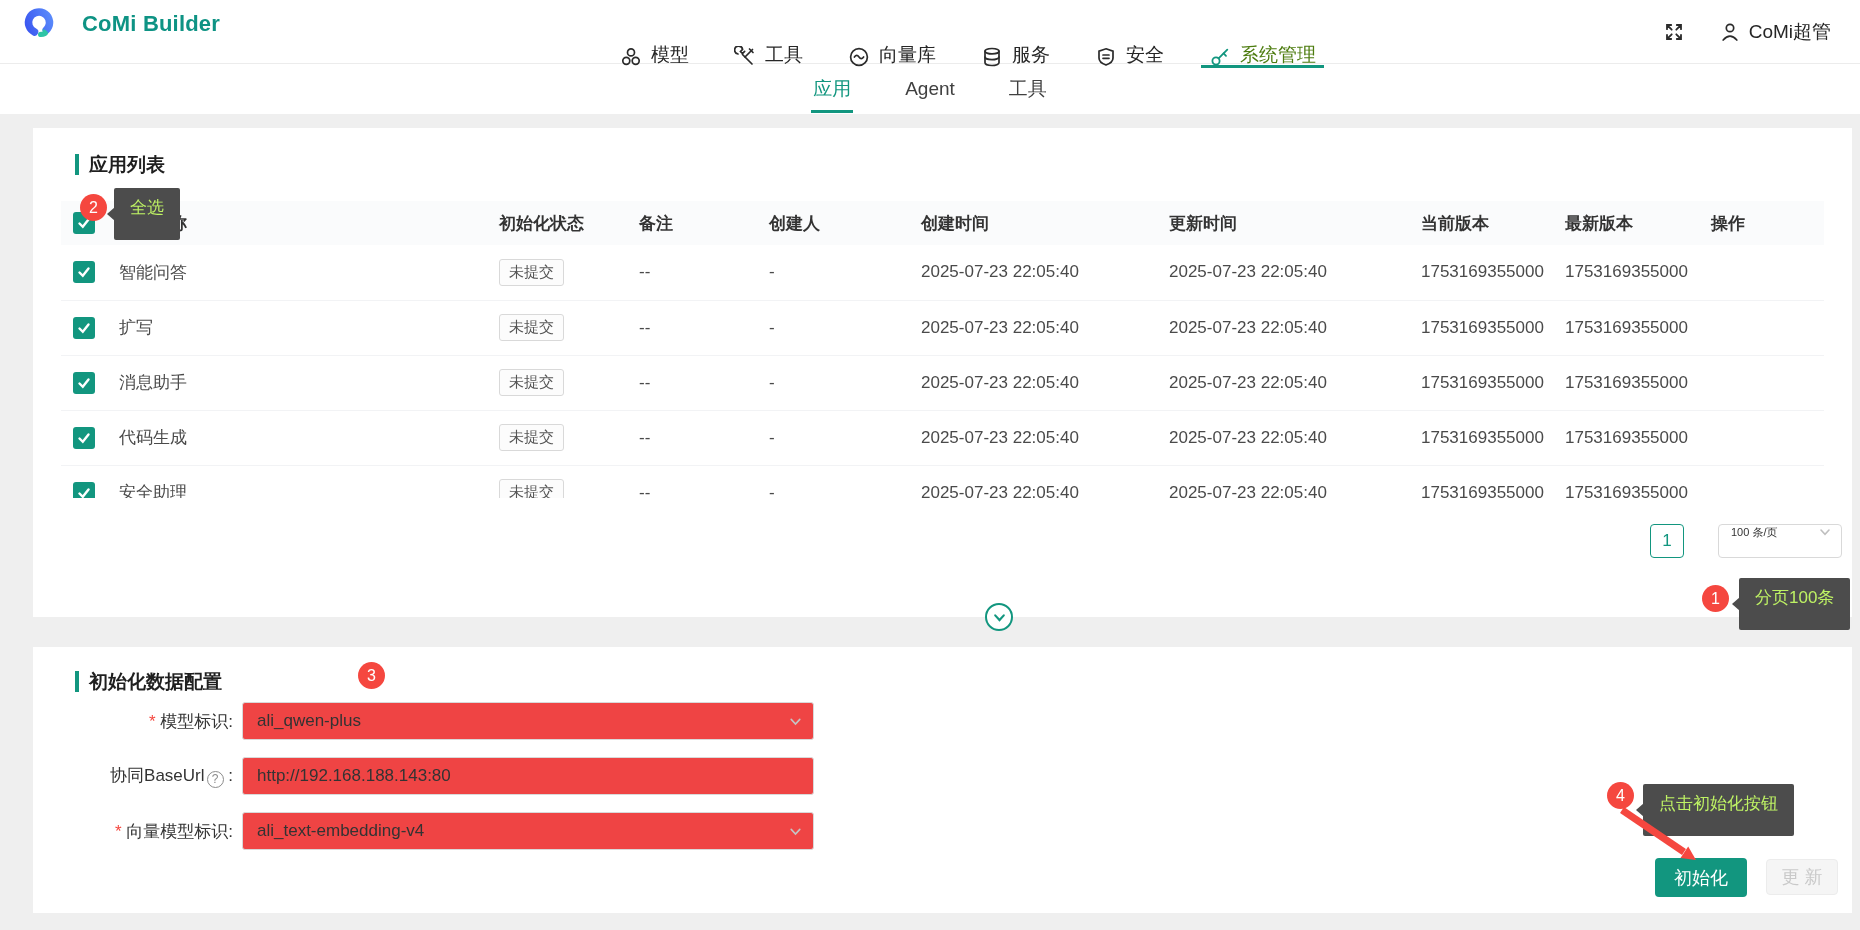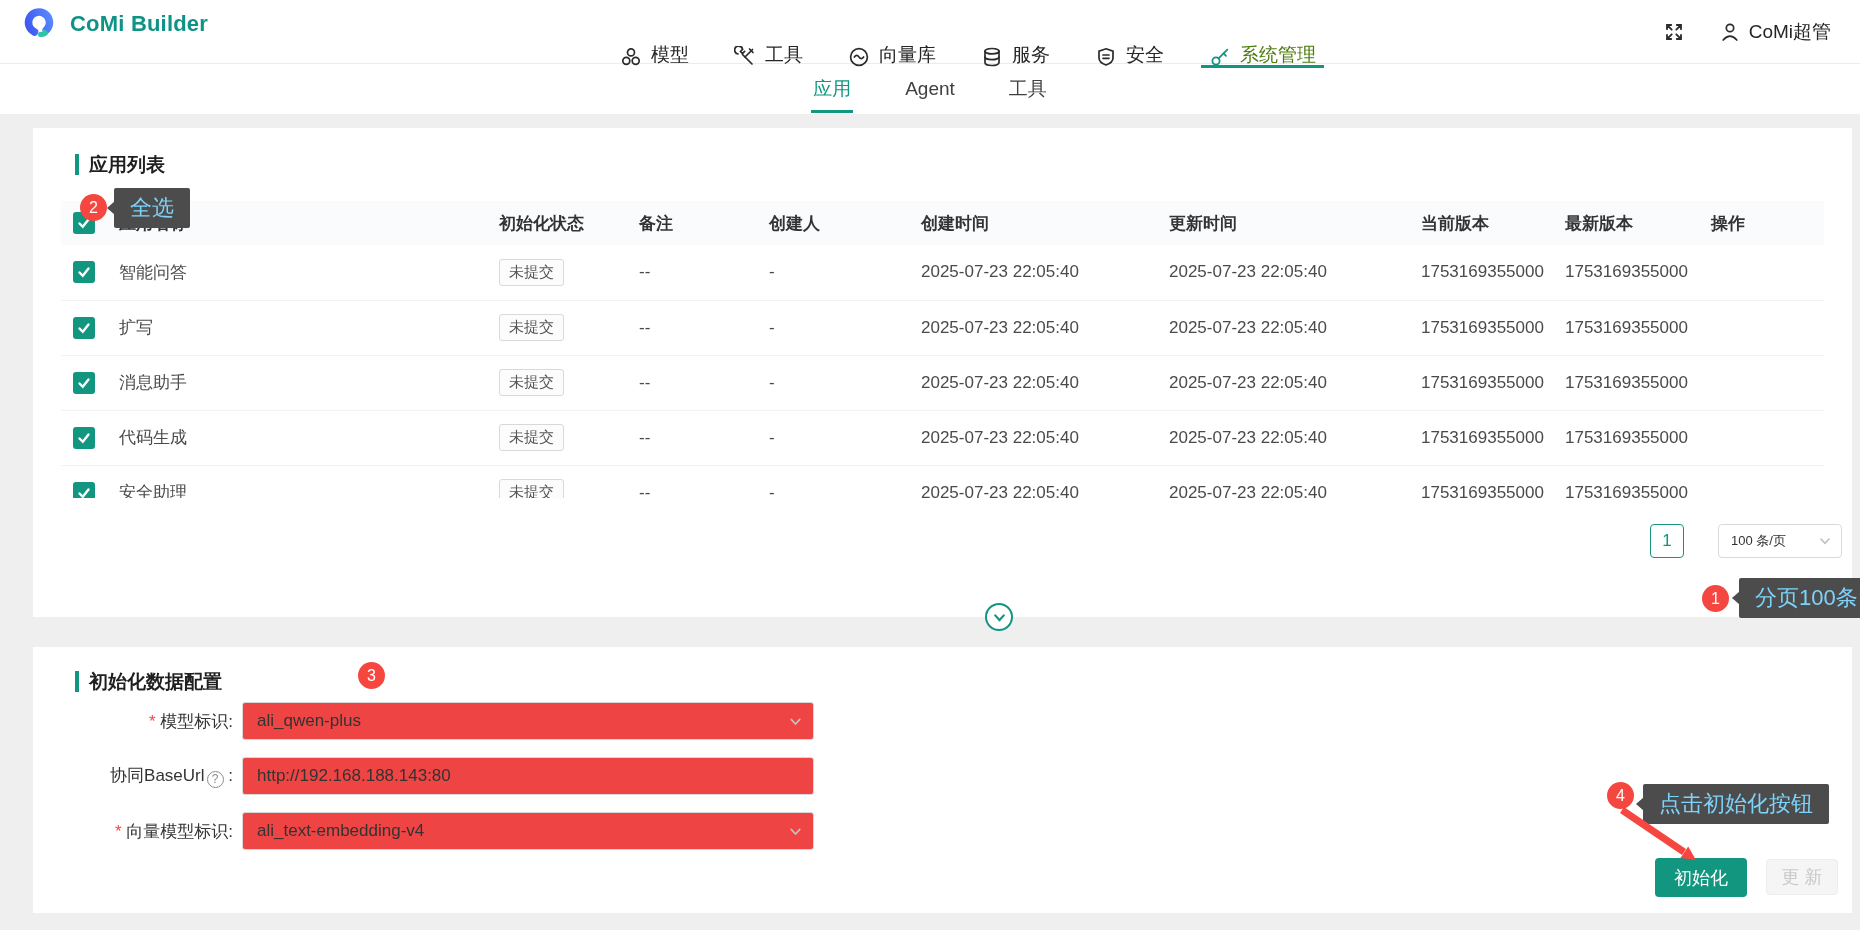--- a/index.html
+++ b/index.html
@@ -3,21 +3,21 @@
 <meta charset="utf-8">
 <style>
   * { margin:0; padding:0; box-sizing:border-box; }
   html,body { width:1860px; height:930px; }
   body {
     position:relative; overflow:hidden; background:#efefef;
     font-family:"Liberation Sans","DejaVu Sans",sans-serif; color:#333;
   }
   
   .app-header { position:relative; height:64px; background:#fff; border-bottom:1px solid #ececec; z-index:5; }
-  .brand { position:absolute; left:20px; top:0; height:48px; display:flex; align-items:center; gap:12px; }
+  .brand { position:absolute; left:20px; top:0; height:48px; display:flex; align-items:center; gap:24px; }
   .brand-name { font-size:22px; font-weight:bold; color:#0e9384; letter-spacing:.2px; }
   .main-nav { position:absolute; left:620px; top:0; height:64px; display:flex; gap:45px; align-items:center; }
   .nav-item { position:relative; display:flex; align-items:flex-end; gap:9px; height:72px; font-size:19px; color:#262626; cursor:pointer; white-space:nowrap; }
   .nav-item svg { stroke:#2b2b2b; }
   .nav-item.active { color:#4d7c0f; }
   .nav-item.active svg { stroke:#12967f; }
   .nav-item.active::after { content:""; position:absolute; left:-8px; right:-8px; bottom:0; height:3px; background:#12967f; }
   .header-right { position:absolute; right:29px; top:0; height:64px; display:flex; align-items:center; gap:34px; }
   .user-menu { display:flex; align-items:center; gap:8px; font-size:19px; color:#262626; cursor:pointer; }
   
@@ -37,36 +37,36 @@
   table { width:100%; border-collapse:collapse; table-layout:fixed; }
   thead tr { background:#fafbfc; height:44px; }
   th { font-size:17px; font-weight:700; color:#333; text-align:left; padding:0 6px; white-space:nowrap; }
   tbody tr { height:55px; border-bottom:1px solid #f2f3f5; }
   td { font-size:17px; color:#4a4a4a; padding:0 6px; white-space:nowrap; }
   .cb { width:22px; height:22px; background:#12967f; border-radius:3px; display:flex; align-items:center; justify-content:center; margin-left:6px; cursor:pointer; }
   .tag { display:inline-block; font-size:15px; color:#555; border:1px solid #d9d9d9; background:#fcfcfc; border-radius:3px; padding:3px 9px; }
   
   .pagination { display:flex; justify-content:flex-end; align-items:center; gap:34px; margin:26px -18px 0 0; }
   .page-btn { width:34px; height:34px; border:1px solid #12967f; color:#12967f; background:#fff; border-radius:4px; font-size:17px; display:flex; align-items:center; justify-content:center; cursor:pointer; }
-  .size-select { position:relative; width:124px; height:34px; border:1px solid #d9d9d9; border-radius:4px; background:#fff; font-size:13px; color:#333; display:flex; align-items:center; padding:0 12px; cursor:pointer; }
+  .size-select { position:relative; width:124px; height:34px; border:1px solid #d9d9d9; border-radius:4px; background:#fff; font-size:11px; color:#333; display:flex; padding:0 12px; cursor:pointer; }
   .size-select svg { position:absolute; right:9px; }
   .expand-circle { position:absolute; left:952px; bottom:-14px; width:28px; height:28px; border-radius:50%; background:#fff; border:2px solid #12967f; display:flex; align-items:center; justify-content:center; cursor:pointer; z-index:8; }
   
   .form-row { display:flex; align-items:center; margin-bottom:17px; }
   .form-label { width:172px; text-align:right; font-size:17px; color:#333; margin-right:9px; white-space:nowrap; }
   .req::before { content:"* "; color:#f5473f; }
   .help-icon { display:inline-flex; width:17px; height:17px; border:1px solid #8c8c8c; border-radius:50%; font-size:12px; color:#8c8c8c; align-items:center; justify-content:center; vertical-align:-2px; margin-left:2px; }
   .form-box { position:relative; width:572px; height:38px; border:1px solid #d9d9d9; border-radius:3px; background:#ef4444; display:flex; align-items:center; padding:0 14px; font-size:17px; color:#333; }
   .box-chevron { position:absolute; right:10px; }
   .btn { position:absolute; border:none; border-radius:4px; font-size:18px; font-family:inherit; cursor:pointer; }
   .btn-init { right:105px; bottom:16px; width:92px; height:39px; background:#12967f; color:#fff; }
   .btn-update { right:14px; bottom:18px; width:72px; height:36px; background:#f5f5f5; color:#c9c9c9; border:1px solid #ececec; }
   
   .badge { position:absolute; width:27px; height:27px; border-radius:50%; background:#f5473f; color:#fff; font-size:16px; display:flex; align-items:center; justify-content:center; z-index:60; }
-  .tip { position:absolute; background:#4c4c4c; color:#7dd3fc; font-size:22px; height:40px; line-height:40px; padding:0 16px; border-radius:2px; white-space:nowrap; z-index:55; }
+  .tip { position:absolute; background:#4c4c4c; color:#bef264; font-size:17px; height:52px; line-height:40px; padding:0 16px; border-radius:2px; white-space:nowrap; z-index:55; }
   .tip::before { content:""; position:absolute; left:-7px; top:50%; margin-top:-7px; border-top:7px solid transparent; border-bottom:7px solid transparent; border-right:8px solid #4c4c4c; }
   .arrow4 { position:absolute; left:1596px; top:792px; z-index:58; }
   #badge2 { left:80px;   top:194px; }   #tip2 { left:114px;  top:188px; }
   #badge1 { left:1702px; top:585px; }   #tip1 { left:1739px; top:578px; }
   #badge3 { left:358px;  top:662px; }   #tip3 { left:395px;  top:656px; }
   #badge4 { left:1607px; top:782px; }   #tip4 { left:1643px; top:776px;margin-top:8px; }
 </style>
 </head>
 <body>
 

